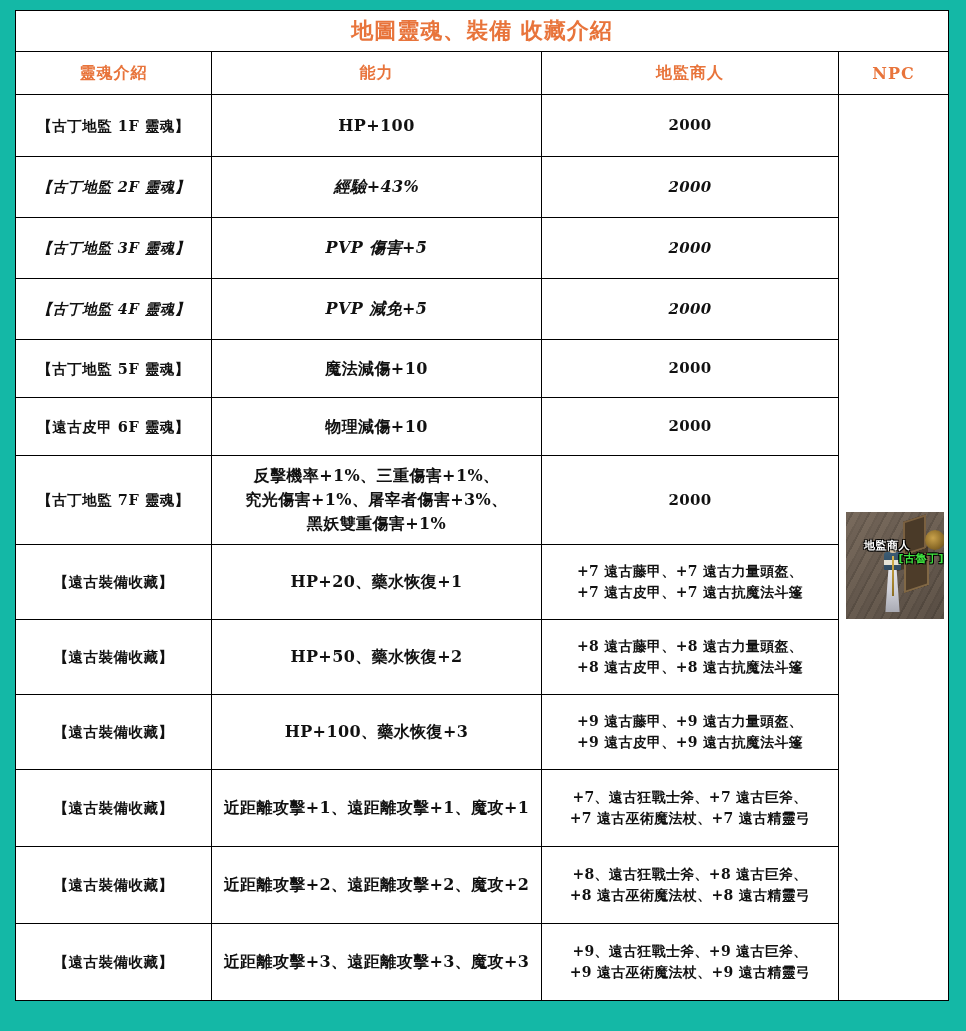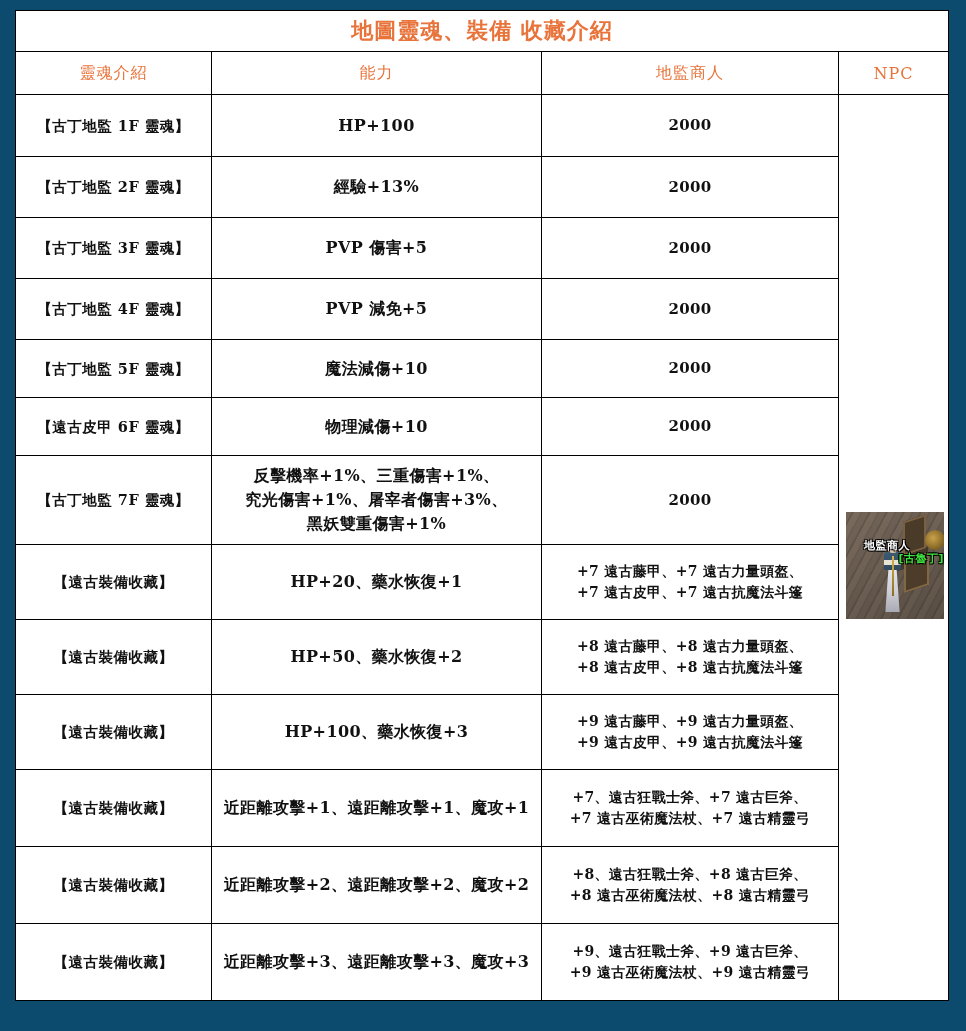--- a/index.html
+++ b/index.html
@@ -10,21 +10,21 @@
     height: 1031px;
     overflow: hidden;
   }
   body {
     font-family: "DejaVu Serif", "Liberation Serif", serif;
   }
   #sheet {
     position: relative;
     width: 966px;
     height: 1031px;
-    background: #0c4a6e;
+    background: #14b8a6;
   }
   table.collection {
     position: absolute;
     left: 15px;
     top: 10px;
     width: 933px;
     border-collapse: collapse;
     table-layout: fixed;
     background: #ffffff;
   }
@@ -45,40 +45,40 @@
     color: #E8743B;
     font-size: 22px;
     font-weight: bold;
     letter-spacing: 1px;
     font-family: "DejaVu Serif", "Liberation Serif", serif;
   }
   .head-cell {
     height: 42px;
     color: #E8743B;
     font-size: 16px;
-    font-weight: normal;
+    font-weight: bold;
     letter-spacing: 1px;
   }
   .cell-text {
     display: block;
     font-size: 14.5px;
     font-weight: bold;
     color: #111111;
     line-height: 1.5;
     padding: 2px 4px;
     white-space: pre-line;
   }
   .soul-cell .cell-text  { font-size: 14.5px; letter-spacing: 0.5px; }
   .abil-cell .cell-text  { font-size: 16px; letter-spacing: 0.4px; }
   .qty-cell  .cell-text  { font-size: 14px;  letter-spacing: 0.3px; text-align: center; }
   .qty-num   .cell-text  { font-size: 15px; }
 
   
   tr.r-h0 td { height: 61px; }
-  tr.r-h1 td { height: 60px; }
+  tr.r-h1 td { height: 60px; font-style: italic; }
   tr.r-h2 td { height: 57px; }
   tr.r-h3 td { height: 88px; }
   tr.r-h4 td { height: 74px; }
   tr.r-h5 td { height: 76px; }
 
   
   td.npc-cell {
     position: relative;
     vertical-align: top;
     padding: 0;
@@ -231,21 +231,21 @@
             <div class="npc-loc">[古魯丁]</div>
           </div>
         </td>
       </tr>
 
       <tr class="r-h1">
         <td class="soul-cell">
             <span class="cell-text">【古丁地監 2F 靈魂】</span>
           </td>
         <td class="abil-cell">
-            <span class="cell-text">經驗+13%</span>
+            <span class="cell-text">經驗+43%</span>
           </td>
         <td class="qty-cell qty-num">
             <span class="cell-text">2000</span>
           </td>
       </tr>
 
       <tr class="r-h1">
         <td class="soul-cell">
             <span class="cell-text">【古丁地監 3F 靈魂】</span>
           </td>

